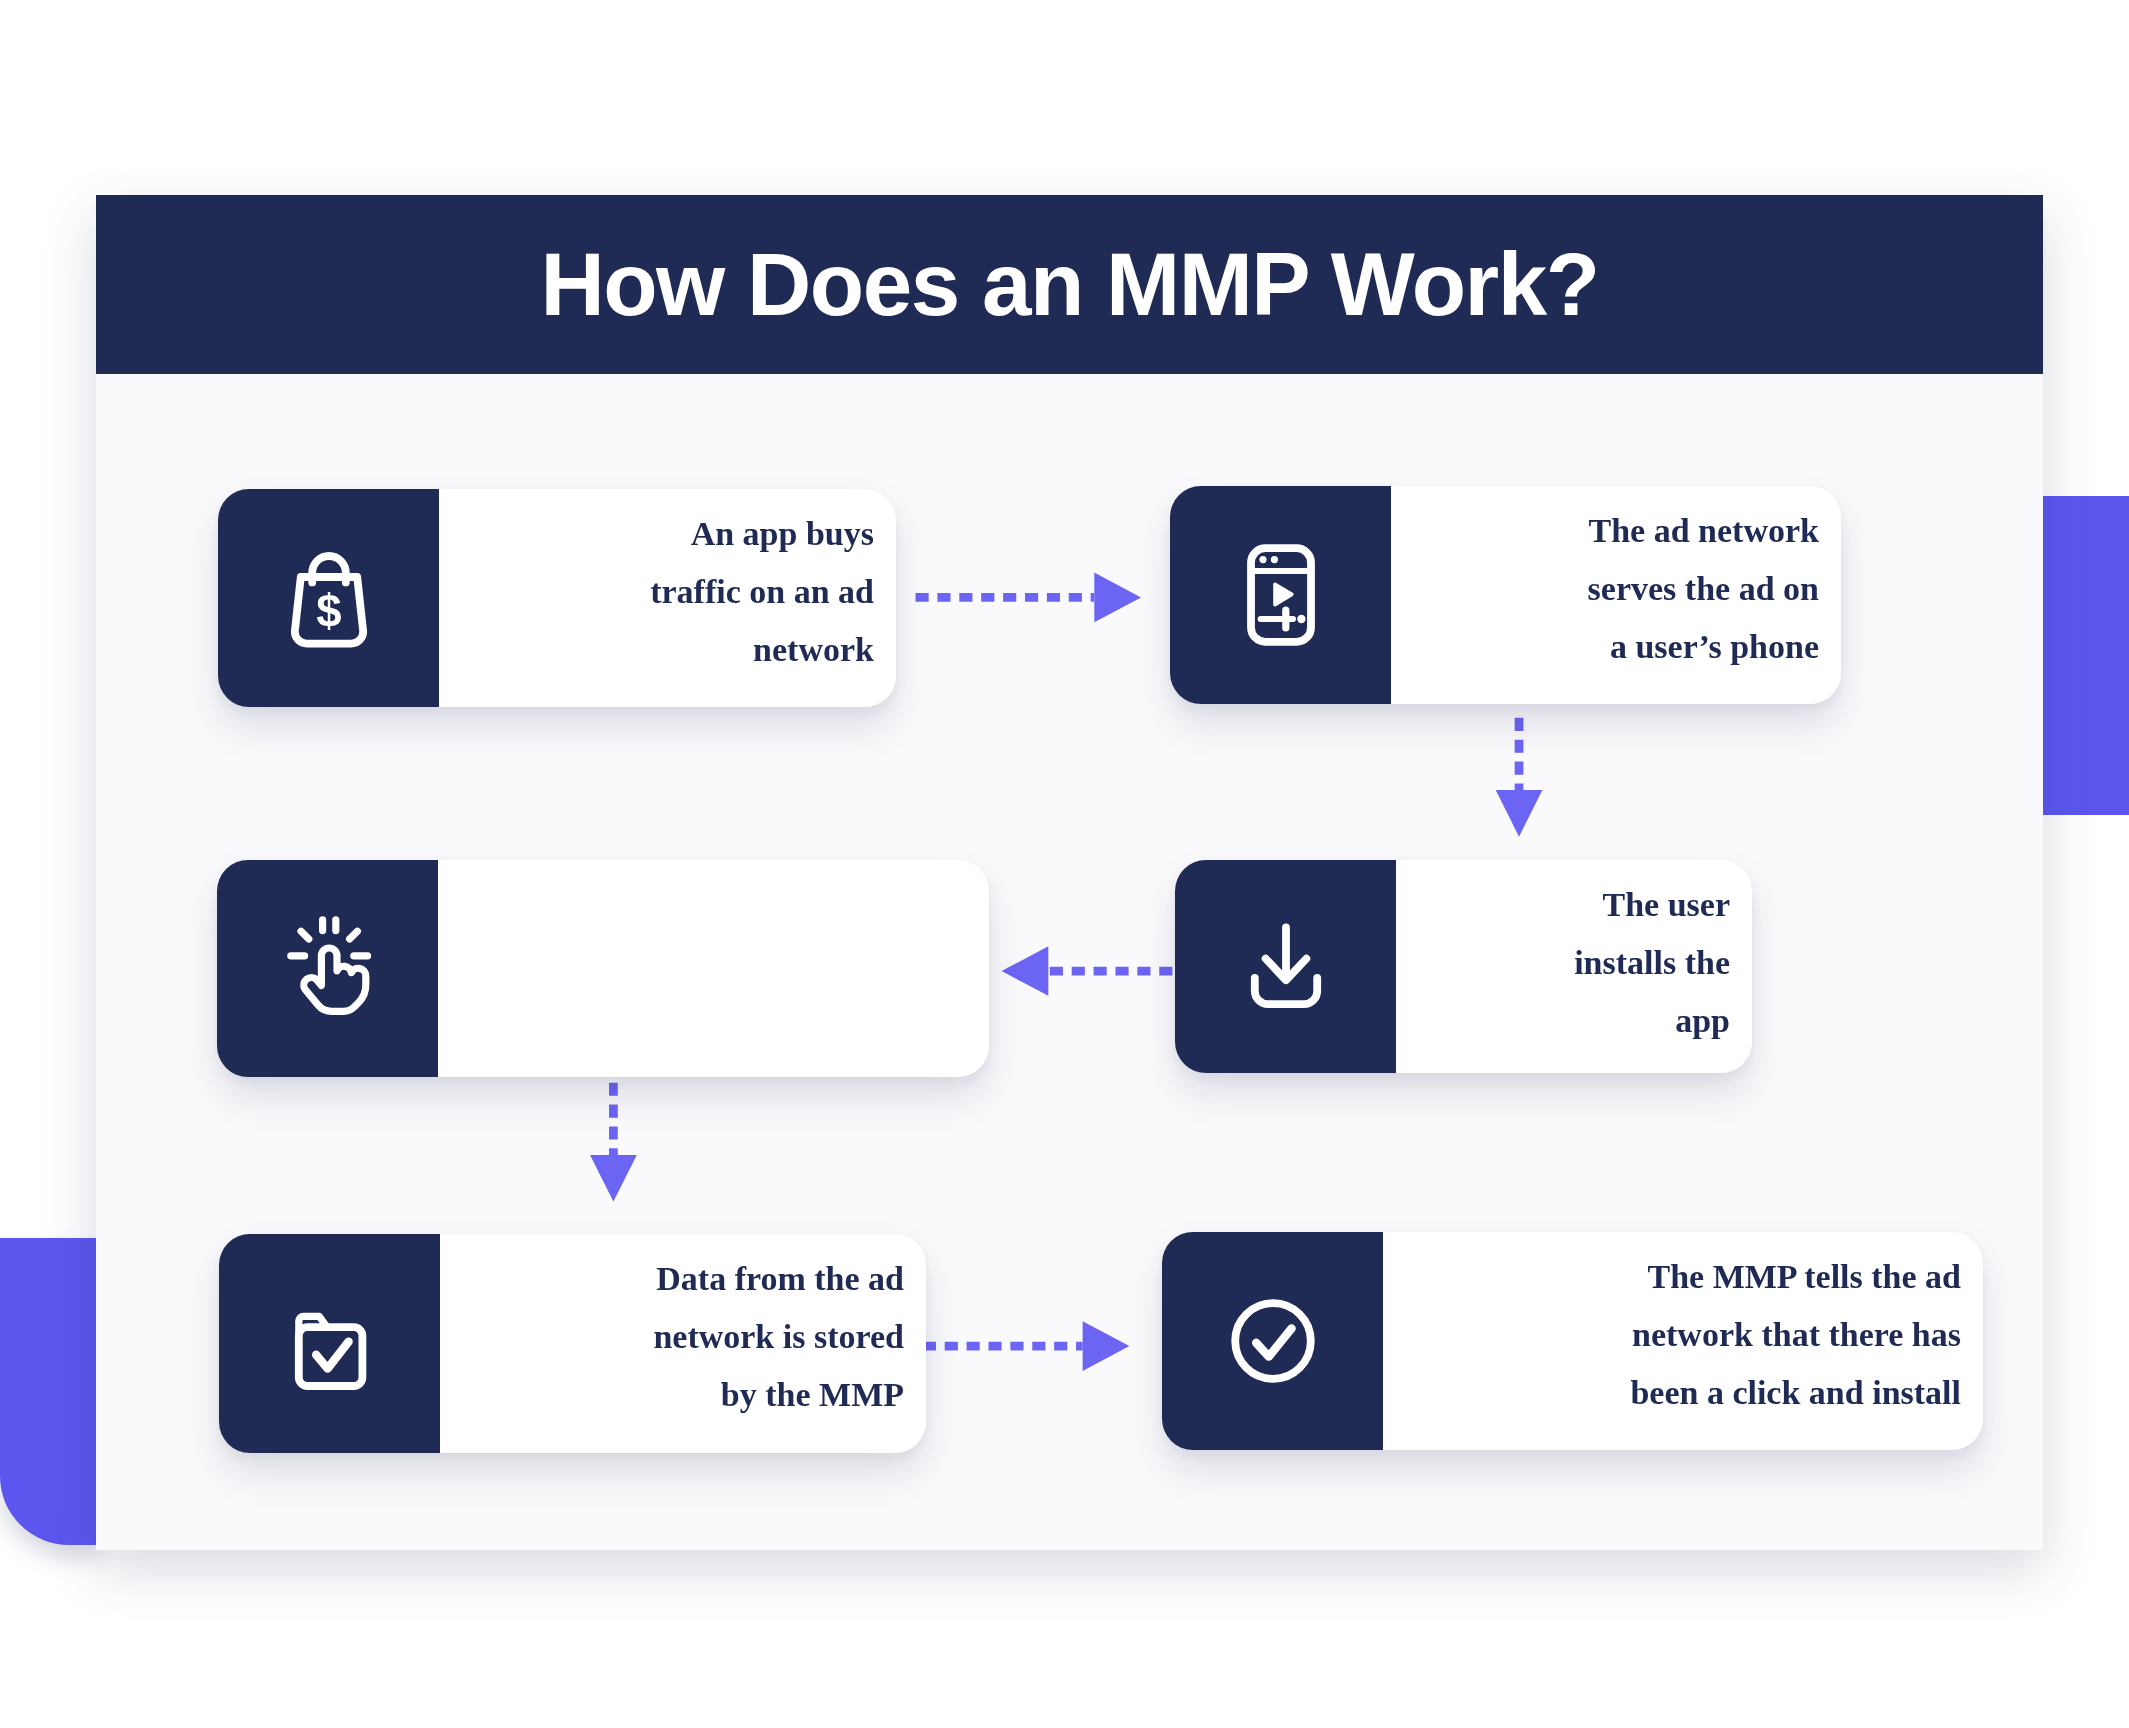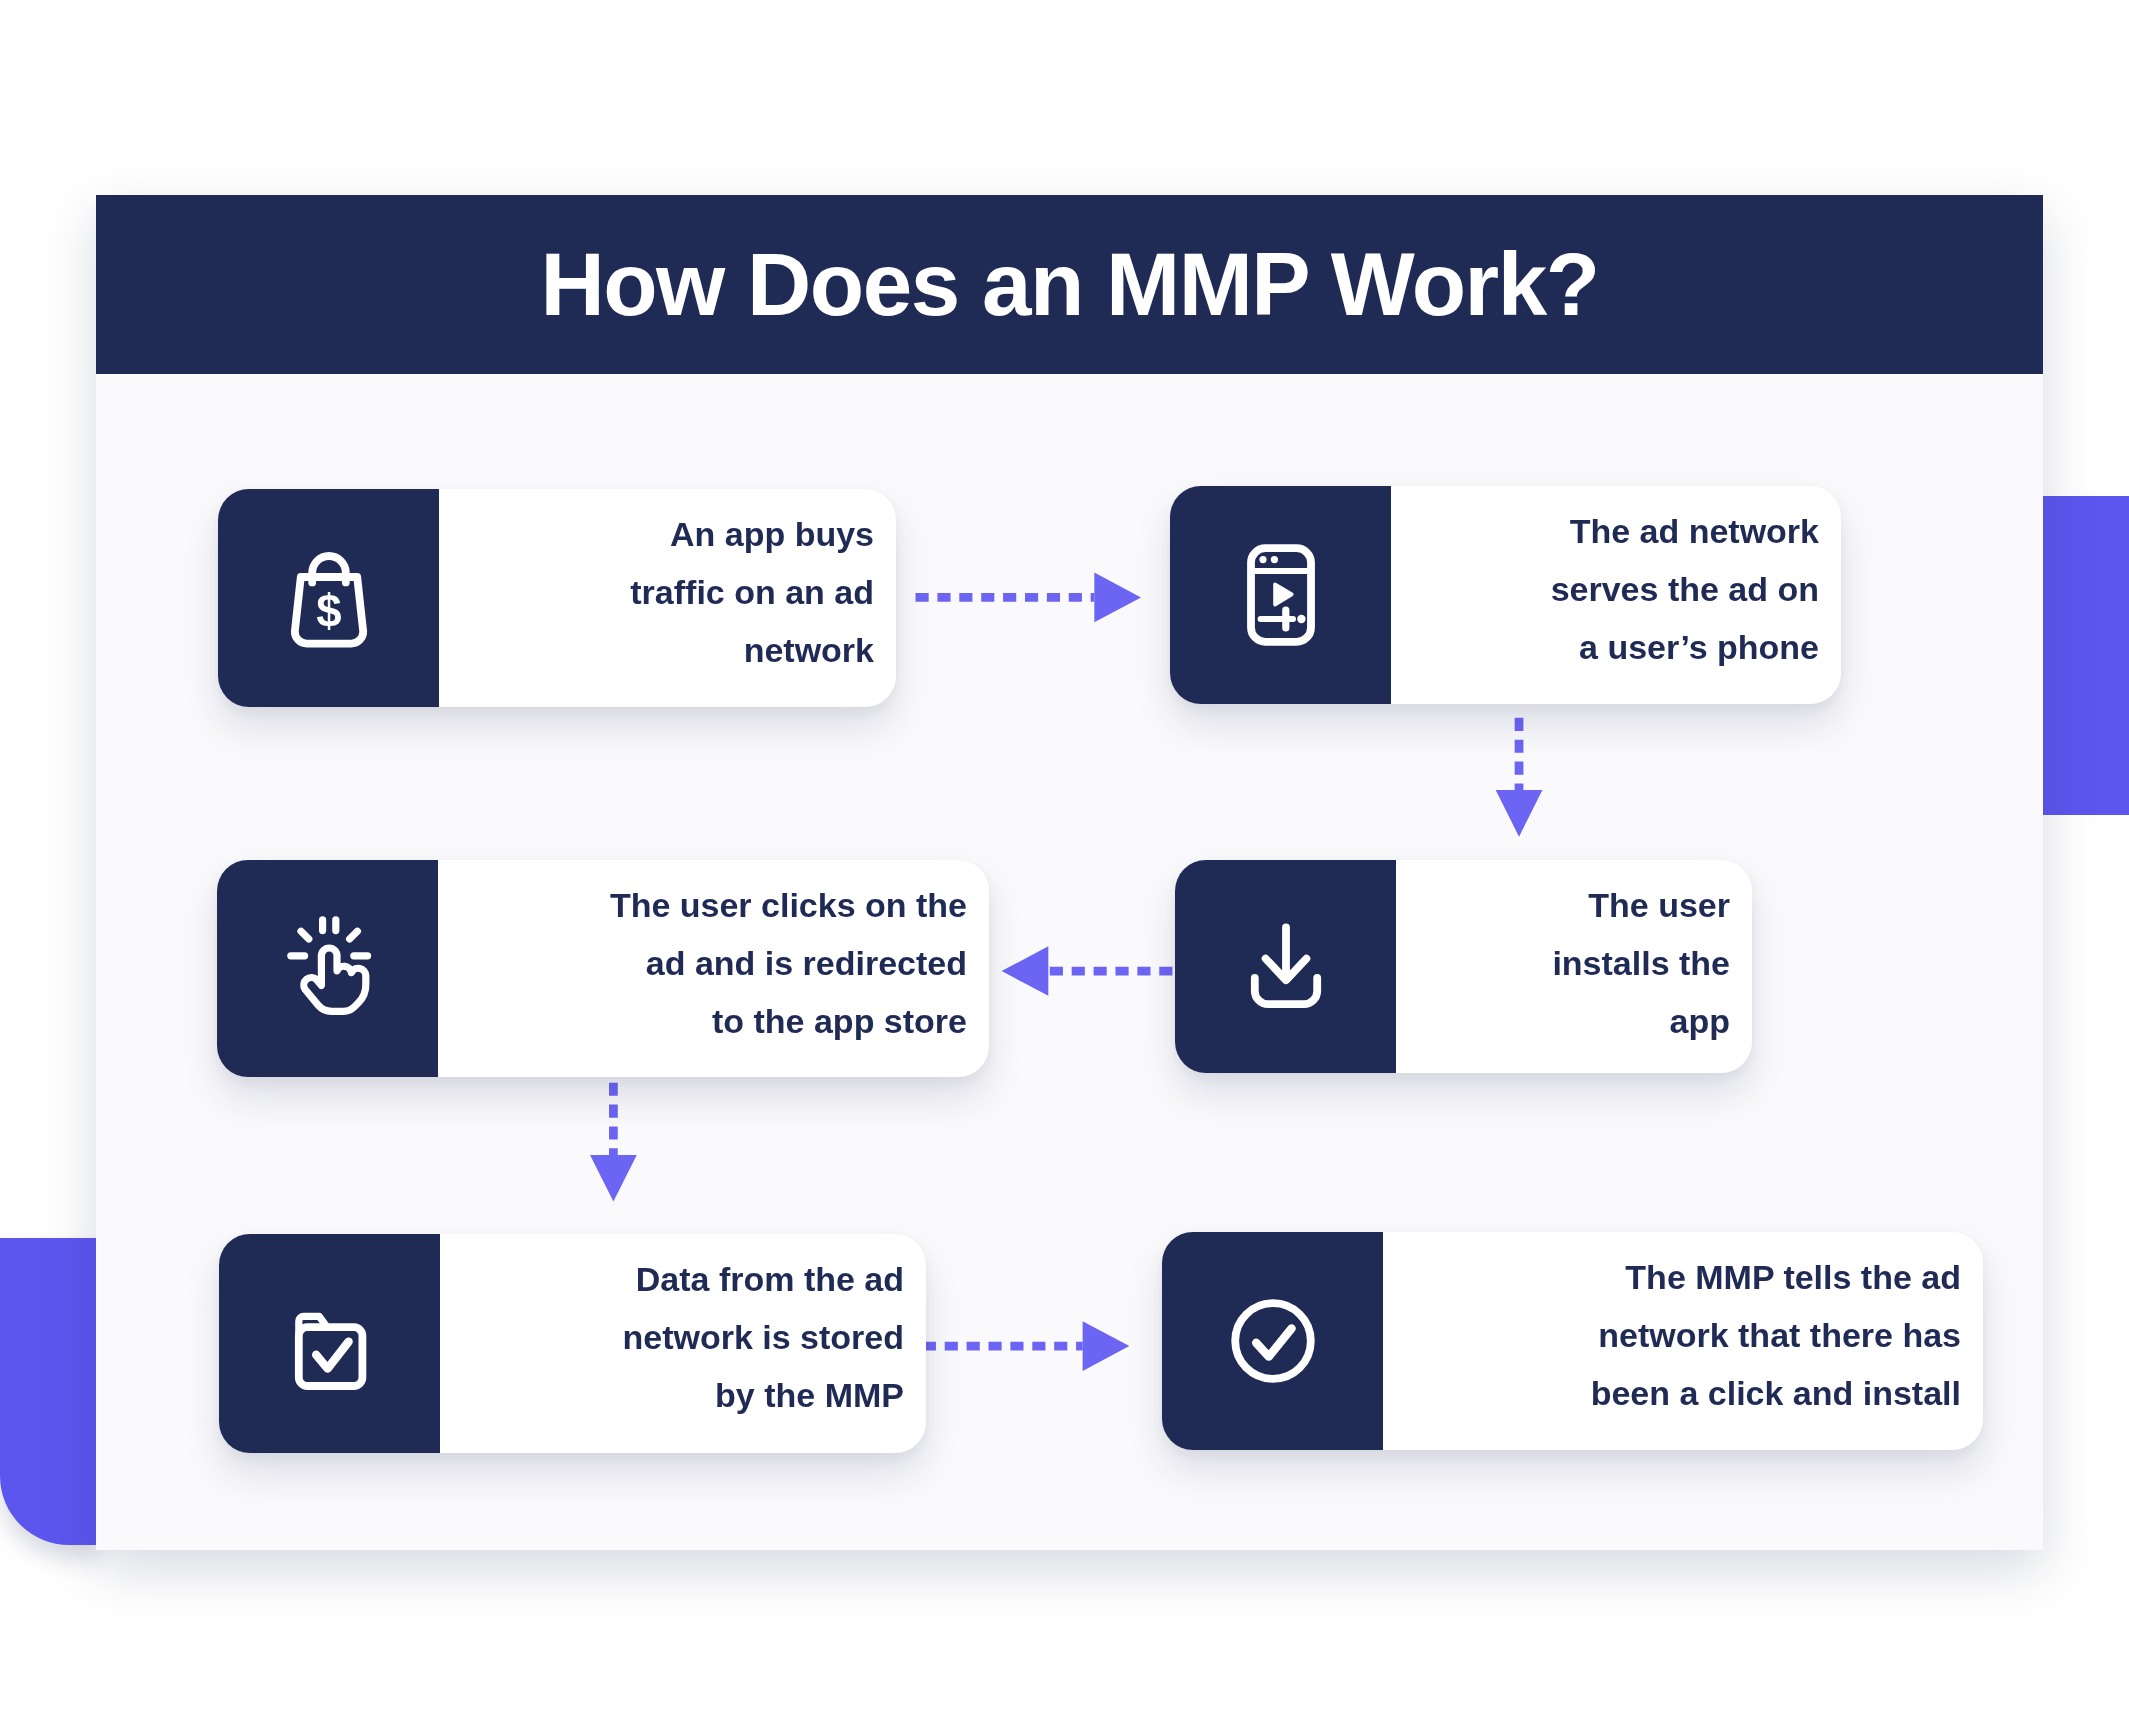--- a/index.html
+++ b/index.html
@@ -17,21 +17,21 @@
           display:flex;align-items:center;justify-content:center;}
   .title{color:#fff;font-size:89px;font-weight:bold;letter-spacing:-1.5px;margin:0;}
   
   .arrows{position:absolute;left:0;top:0;width:1947px;height:1355px;z-index:1;}
   
   .card{position:absolute;display:flex;background:#fff;border-radius:31px;z-index:2;
         box-shadow:0 20.4px 36px rgba(30,42,85,.13), 0 4.4px 10.2px rgba(30,42,85,.05);}
   .icon-box{flex:0 0 221px;background:#1F2A55;border-radius:31px 0 0 31px;
             display:flex;align-items:center;justify-content:center;}
   .card-text{flex:1;padding:16px 22px 0 40px;font-size:34px;line-height:58px;
-             font-weight:bold;color:#1F2A55;white-space:pre-line;}
+             font-weight:bold;color:#1F2A55;white-space:pre-line;font-family:Liberation Serif, serif;}
   .c1{left:122px;top:294px;width:678px;height:218px;}
   .c2{left:1074px;top:291px;width:671px;height:218px;}
   .c3{left:1079px;top:665px;width:577px;height:213px;}
   .c4{left:121px;top:665px;width:772px;height:217px;}
   .c5{left:123px;top:1039px;width:707px;height:219px;}
   .c6{left:1066px;top:1037px;width:821px;height:218px;}
   .icon-svg{display:block;}
 </style>
 </head>
 <body>
@@ -116,23 +116,20 @@
 
     <div class="card c4">
       <div class="icon-box">
         <svg class="icon-svg" width="120" height="120" viewBox="0 0 100 100">
           <path d="M34 25 L27.5 18.5 M45.5 18 V9 M56.5 18 V9 M68 25 L74.5 18.5 M19 39 H30.5 M71.5 39 H83" fill="none" stroke="#fff" stroke-width="6" stroke-linecap="round"></path>
           <path d="M44.5 62 V39 a6.5 6.5 0 0 1 13 0 v12.5 a6.3 6.3 0 0 1 12 1.5 a6.3 6.3 0 0 1 12 2.5
                    v7.5 a21 21 0 0 1 -6 15 l-3.5 3.5 a13 13 0 0 1 -9.2 3.8 h-9.6
                    a15 15 0 0 1 -11.6 -5.4 l-10.6 -12.8 a6.3 6.3 0 0 1 9.7 -8 l3.8 4.6 Z" fill="none" stroke="#fff" stroke-width="6" stroke-linecap="round" stroke-linejoin="round"></path>
         </svg>
       </div>
-      <div class="card-text">The user clicks on the
-ad and is redirected
-to the app store</div>
     </div>
 
     <div class="card c5">
       <div class="icon-box">
         <svg class="icon-svg" width="120" height="120" viewBox="0 0 100 100">
           <path d="M24 40 v-9 a4 4 0 0 1 4 -4 h13 l6.5 9" fill="none" stroke="#fff" stroke-width="6" stroke-linecap="round" stroke-linejoin="round"></path>
           <rect x="24" y="36" width="53" height="49" rx="7" fill="none" stroke="#fff" stroke-width="6.5"></rect>
           <path d="M38.5 59 l9.5 11.5 L65.5 48" fill="none" stroke="#fff" stroke-width="7" stroke-linecap="round" stroke-linejoin="round"></path>
         </svg>
       </div>

